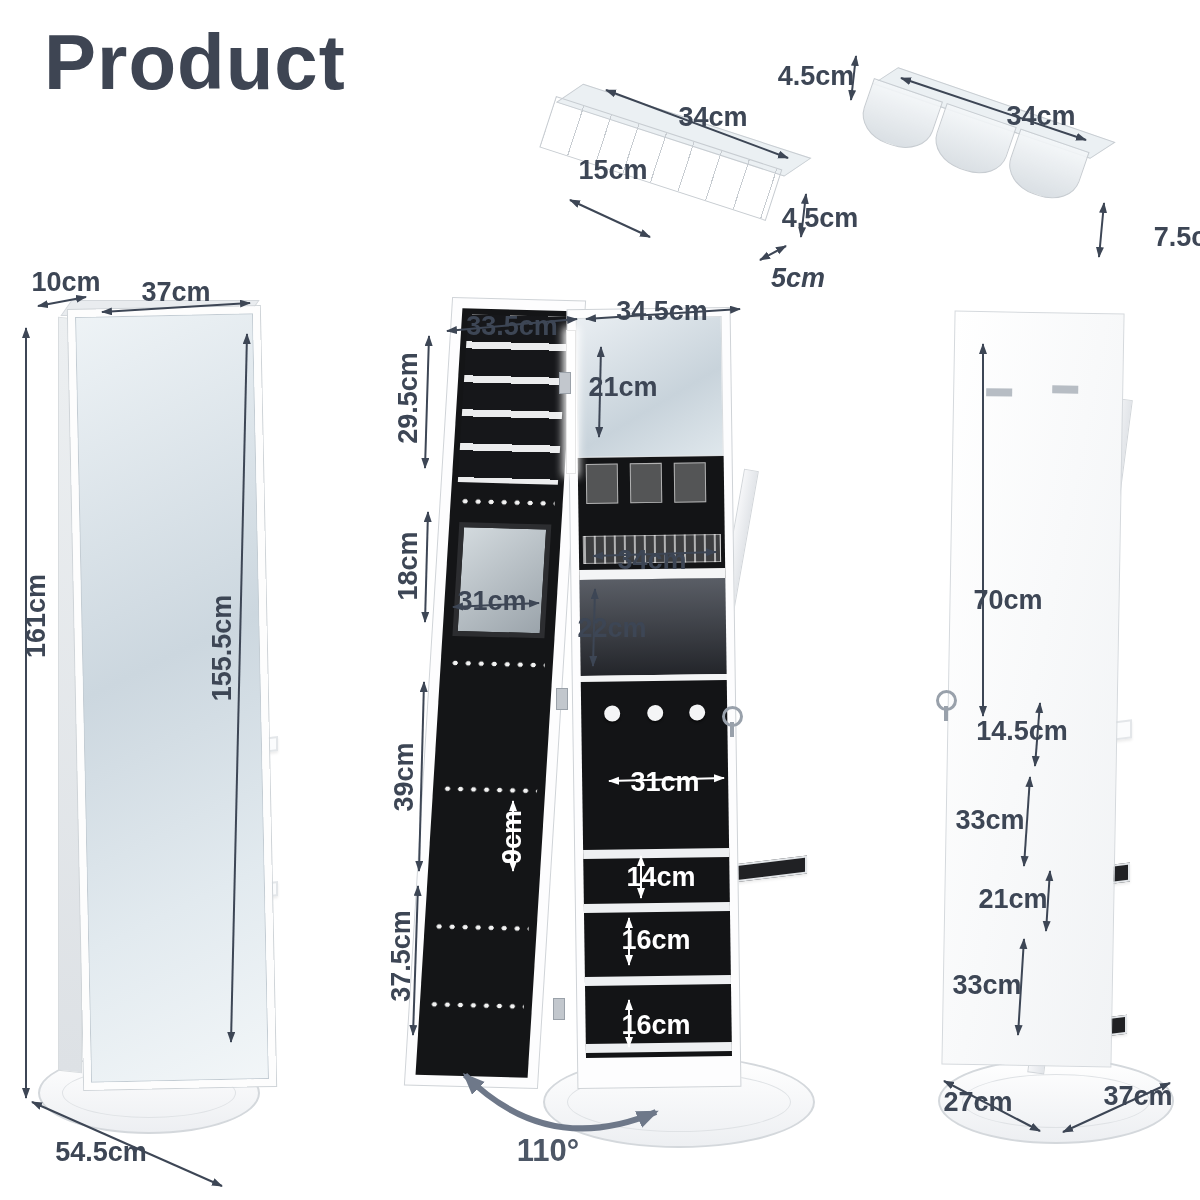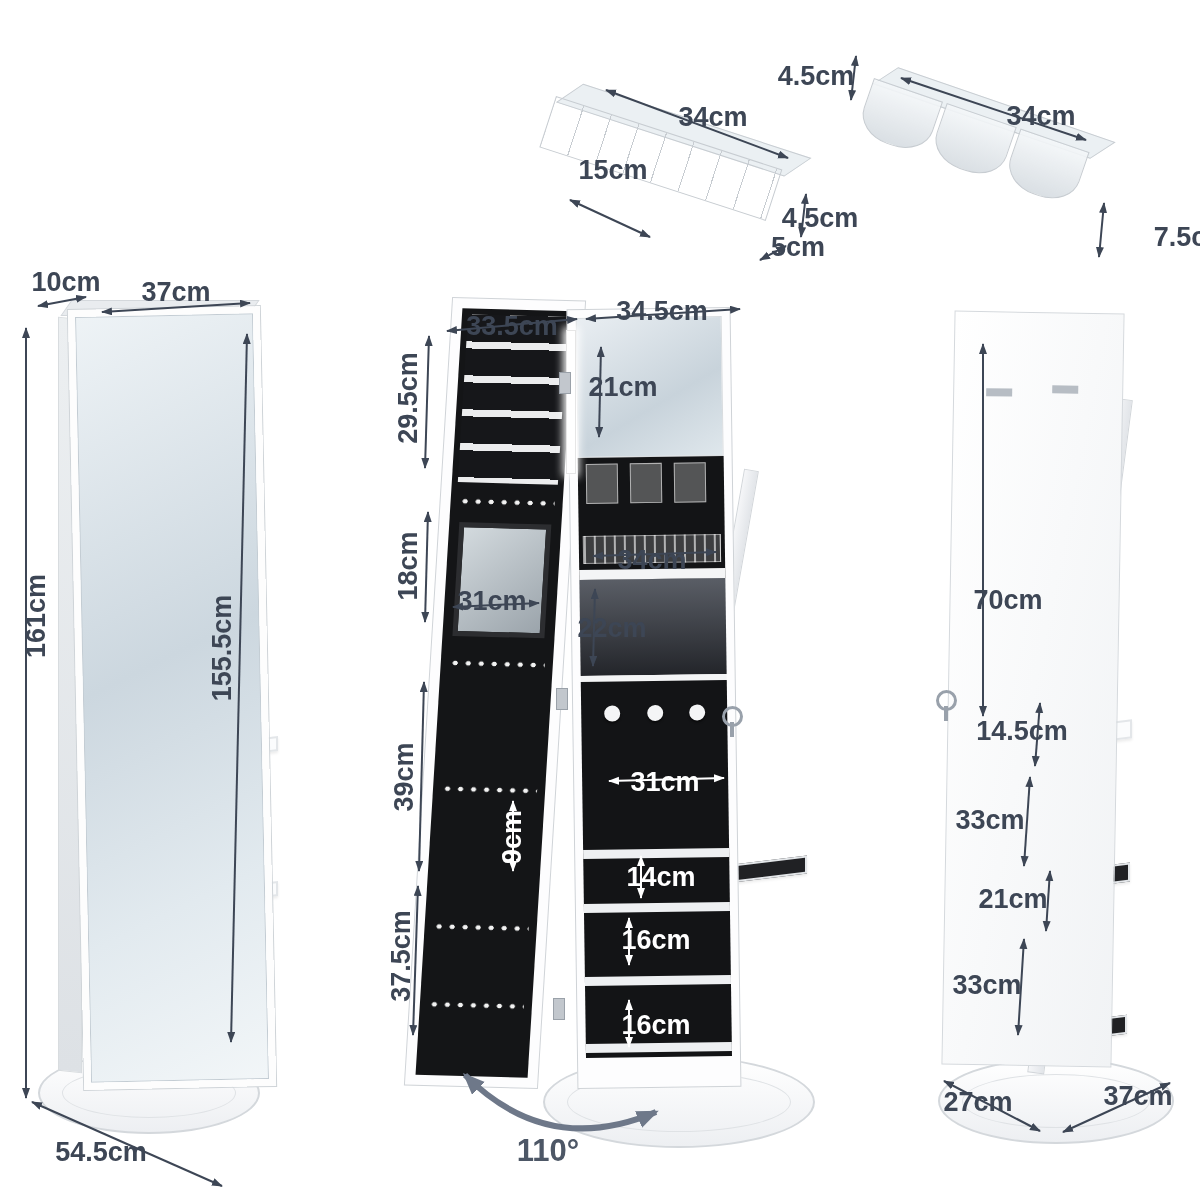--- a/index.html
+++ b/index.html
@@ -132,20 +132,21 @@
   .ln { stroke:#3d4655; stroke-width:2; }
   .lw { stroke:#ffffff; stroke-width:2; }
   .arc { stroke:#6e7889; stroke-width:6; fill:none; }
 </style>
 </head>
 <body>
 
 <div class="canvas">
 
   <h1 class="title">
+    <span class="tl">Product</span>
   </h1>
 
   <div class="t1">
     <div class="t1-top"></div>
     <div class="t1-front"></div>
   </div>
 
   <div class="t2">
     <div class="t2-top"></div>
     <div class="t2-pockets">
@@ -261,21 +262,21 @@
     <line class="lw" x1="513" y1="801" x2="513" y2="871" marker-start="url(#mW)" marker-end="url(#mW)"></line>
     <line class="lw" x1="641" y1="856" x2="641" y2="898" marker-start="url(#mW)" marker-end="url(#mW)"></line>
     <line class="lw" x1="629" y1="918" x2="629" y2="965" marker-start="url(#mW)" marker-end="url(#mW)"></line>
     <line class="lw" x1="629" y1="1000" x2="629" y2="1047" marker-start="url(#mW)" marker-end="url(#mW)"></line>
     <path class="arc" d="M 465,1075 Q 548,1158 656,1112" marker-start="url(#mG)" marker-end="url(#mG)"></path>
   </svg>
 
   <div class="dim" style="left:713px; top:117px;">34cm</div>
   <div class="dim" style="left:613px; top:170px;">15cm</div>
   <div class="dim" style="left:820px; top:218px;">4.5cm</div>
-  <div class="dim" style="left:798px; top:247px;">5cm</div>
+  <div class="dim" style="left:798px; top:278px;font-style:italic;">5cm</div>
   <div class="dim" style="left:816px; top:76px;">4.5cm</div>
   <div class="dim" style="left:1041px; top:116px;">34cm</div>
   <div class="dim" style="left:1192px; top:237px;">7.5cm</div>
 
   <div class="dim" style="left:66px; top:282px;">10cm</div>
   <div class="dim" style="left:176px; top:292px;">37cm</div>
   <div class="dim v" style="left:36px; top:616px;">161cm</div>
   <div class="dim v" style="left:222px; top:648px;">155.5cm</div>
   <div class="dim" style="left:101px; top:1152px;">54.5cm</div>
 

